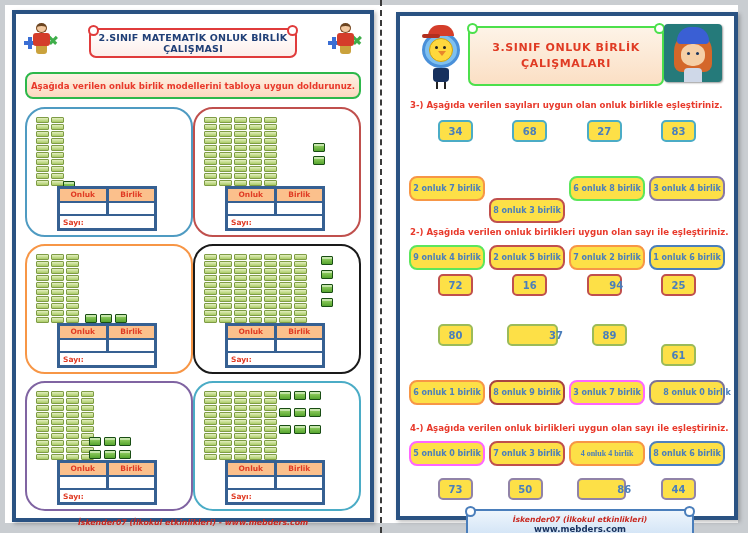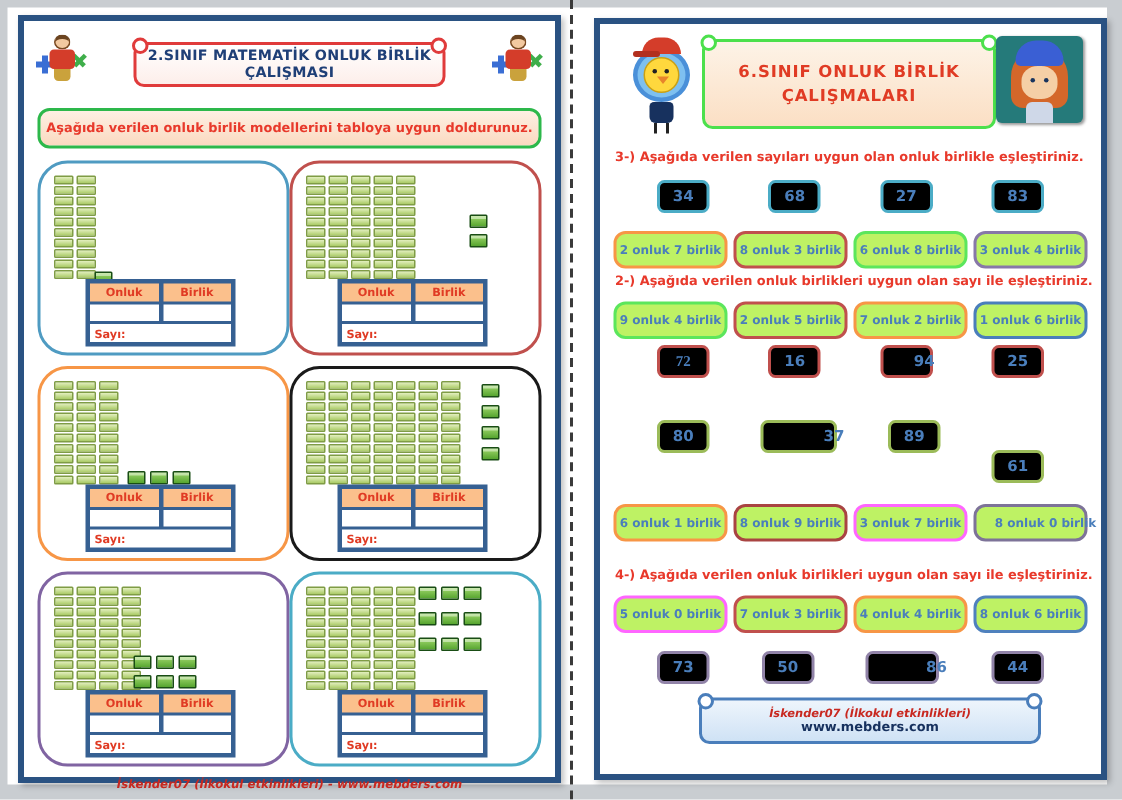--- a/index.html
+++ b/index.html
@@ -82,23 +82,23 @@
   .girl .eye-r { position:absolute; left:32px; top:28px; width:3px; height:3px; background:#1a355e; border-radius:50%; }
   .girl .shirt { position:absolute; left:20px; top:44px; width:18px; height:14px; background:#cfd8e8; border-radius:4px 4px 0 0; }
 
   
   .rp-header { display:flex; align-items:flex-start; justify-content:space-between; padding:8px 12px 0 14px; }
   .rp-title { width:196px; height:60px; margin-top:2px; display:flex; flex-direction:column; align-items:center; justify-content:center;
               font-size:11px; font-weight:bold; color:#e03b24; letter-spacing:.6px; line-height:1.5; }
   .section-head { margin:0 0 0 10px; color:#e8392b; font-size:8.6px; font-weight:bold; }
   .num-row { display:flex; justify-content:space-between; padding:0 38px; align-items:center; }
   .lbl-row { display:flex; justify-content:space-between; padding:0 9px; align-items:center; }
-  .num-box { width:35px; height:22px; border:2px solid #888; border-radius:5px; background:#000000;
+  .num-box { width:35px; height:22px; border:2px solid #888; border-radius:5px; background:#fde047;
              display:flex; align-items:center; justify-content:center; color:#4a7ebb; font-size:10px; font-weight:bold; }
-  .lbl-box { width:76px; height:25px; border:2px solid #888; border-radius:8px; background:#bef264;
+  .lbl-box { width:76px; height:25px; border:2px solid #888; border-radius:8px; background:#fde047;
              display:flex; align-items:center; justify-content:center; color:#4a7ebb; font-size:8px; font-weight:bold; white-space:nowrap; }
   .rp-footer { width:228px; height:31px; margin:9px 40px 0 auto; display:flex; flex-direction:column; align-items:center; justify-content:center; }
   .rp-footer .l1 { color:#c82820; font-size:7.6px; font-weight:bold; font-style:italic; }
   .rp-footer .l2 { color:#17315e; font-size:8.6px; font-weight:bold; } .mt8{margin-top:8px;} .mt10{margin-top:10px;} .mt12{margin-top:12px;}
   .mt14{margin-top:14px;} .mt16{margin-top:4px;} .mt18{margin-top:18px;}
 </style>
 </head>
 <body>
 
 <div class="sheet"></div>
@@ -598,21 +598,21 @@
       <span class="cap"></span>
         <span class="brim"></span>
       <span class="eye-l"></span>
         <span class="eye-r"></span>
       <span class="beak"></span>
         <span class="body"></span>
       <span class="leg-l"></span>
         <span class="leg-r"></span>
     </div>
     <div class="scroll-banner banner-green rp-title">
-      <span>6.SINIF ONLUK BİRLİK</span>
+      <span>3.SINIF ONLUK BİRLİK</span>
       <span>ÇALIŞMALARI</span>
     </div>
     <div class="girl">
       <span class="hair"></span>
         <span class="hat"></span>
       <span class="face"></span>
         <span class="eye-l"></span>
       <span class="eye-r"></span>
         <span class="shirt"></span>
     </div>
@@ -620,34 +620,34 @@
 
   <div class="section-head mt8">3-) Aşağıda verilen sayıları uygun olan onluk birlikle eşleştiriniz.</div>
   <div class="num-row mt10">
     <div class="num-box" style="border-color: rgb(75, 172, 198);">34</div>
     <div class="num-box" style="border-color: rgb(75, 172, 198);">68</div>
     <div class="num-box" style="border-color: rgb(75, 172, 198);">27</div>
     <div class="num-box" style="border-color: rgb(75, 172, 198);">83</div>
   </div>
   <div class="lbl-row mt12">
     <div class="lbl-box" style="border-color: rgb(247, 150, 70);">2 onluk 7 birlik</div>
-    <div class="lbl-box" style="border-color: rgb(192, 80, 77);">8 onluk 3 birlik</div>
+    <div class="lbl-box" style="border-color: rgb(192, 80, 77); margin-top: 44px;">8 onluk 3 birlik</div>
     <div class="lbl-box" style="border-color: rgb(92, 230, 92);">6 onluk 8 birlik</div>
     <div class="lbl-box" style="border-color: rgb(135, 120, 168);">3 onluk 4 birlik</div>
   </div>
 
   <div class="section-head mt16">2-) Aşağıda verilen onluk birlikleri uygun olan sayı ile  eşleştiriniz.</div>
   <div class="lbl-row mt8">
     <div class="lbl-box" style="border-color: rgb(92, 230, 92);">9 onluk 4 birlik</div>
     <div class="lbl-box" style="border-color: rgb(192, 80, 77);">2 onluk 5 birlik</div>
     <div class="lbl-box" style="border-color: rgb(247, 150, 70);">7 onluk 2 birlik</div>
     <div class="lbl-box" style="border-color: rgb(74, 126, 187);">1 onluk 6 birlik</div>
   </div>
   <div class="num-row mt16">
-    <div class="num-box" style="border-color: rgb(192, 80, 77); font-family: Liberation Serif, serif;">72</div>
+    <div class="num-box" style="border-color: rgb(192, 80, 77);">72</div>
     <div class="num-box" style="border-color: rgb(192, 80, 77);">16</div>
     <div class="num-box" style="border-color: rgb(192, 80, 77); padding-left: 24px;">94</div>
     <div class="num-box" style="border-color: rgb(192, 80, 77);">25</div>
   </div>
 
   <div class="num-row mt8">
     <div class="num-box" style="border-color: rgb(155, 187, 89);">80</div>
     <div class="num-box" style="border-color: rgb(155, 187, 89); padding-left: 47px;">37</div>
     <div class="num-box" style="border-color: rgb(155, 187, 89);">89</div>
     <div class="num-box" style="border-color: rgb(155, 187, 89); margin-top: 40px;">61</div>
@@ -656,21 +656,21 @@
     <div class="lbl-box" style="border-color: rgb(247, 150, 70);">6 onluk 1 birlik</div>
     <div class="lbl-box" style="border-color: rgb(169, 68, 66);">8 onluk 9 birlik</div>
     <div class="lbl-box" style="border-color: rgb(255, 102, 255);">3 onluk 7 birlik</div>
     <div class="lbl-box" style="border-color: rgb(125, 115, 152); padding-left: 20px;">8 onluk 0 birlik</div>
   </div>
 
   <div class="section-head mt18">4-) Aşağıda verilen onluk birlikleri uygun olan sayı ile eşleştiriniz.</div>
   <div class="lbl-row mt8">
     <div class="lbl-box" style="border-color: rgb(255, 102, 255);">5 onluk 0 birlik</div>
     <div class="lbl-box" style="border-color: rgb(192, 80, 77);">7 onluk 3 birlik</div>
-    <div class="lbl-box" style="border-color: rgb(247, 150, 70);">4 onluk 4 birlik</div>
+    <div class="lbl-box" style="border-color: rgb(247, 150, 70); font-family: Liberation Serif, serif;">4 onluk 4 birlik</div>
     <div class="lbl-box" style="border-color: rgb(79, 129, 189);">8 onluk 6 birlik</div>
   </div>
   <div class="num-row mt12">
     <div class="num-box" style="border-color: rgb(145, 131, 168);">73</div>
     <div class="num-box" style="border-color: rgb(145, 131, 168);">50</div>
     <div class="num-box" style="border-color: rgb(145, 131, 168); padding-left: 45px;">86</div>
     <div class="num-box" style="border-color: rgb(145, 131, 168);">44</div>
   </div>
 
   <div class="scroll-banner banner-blue rp-footer">

